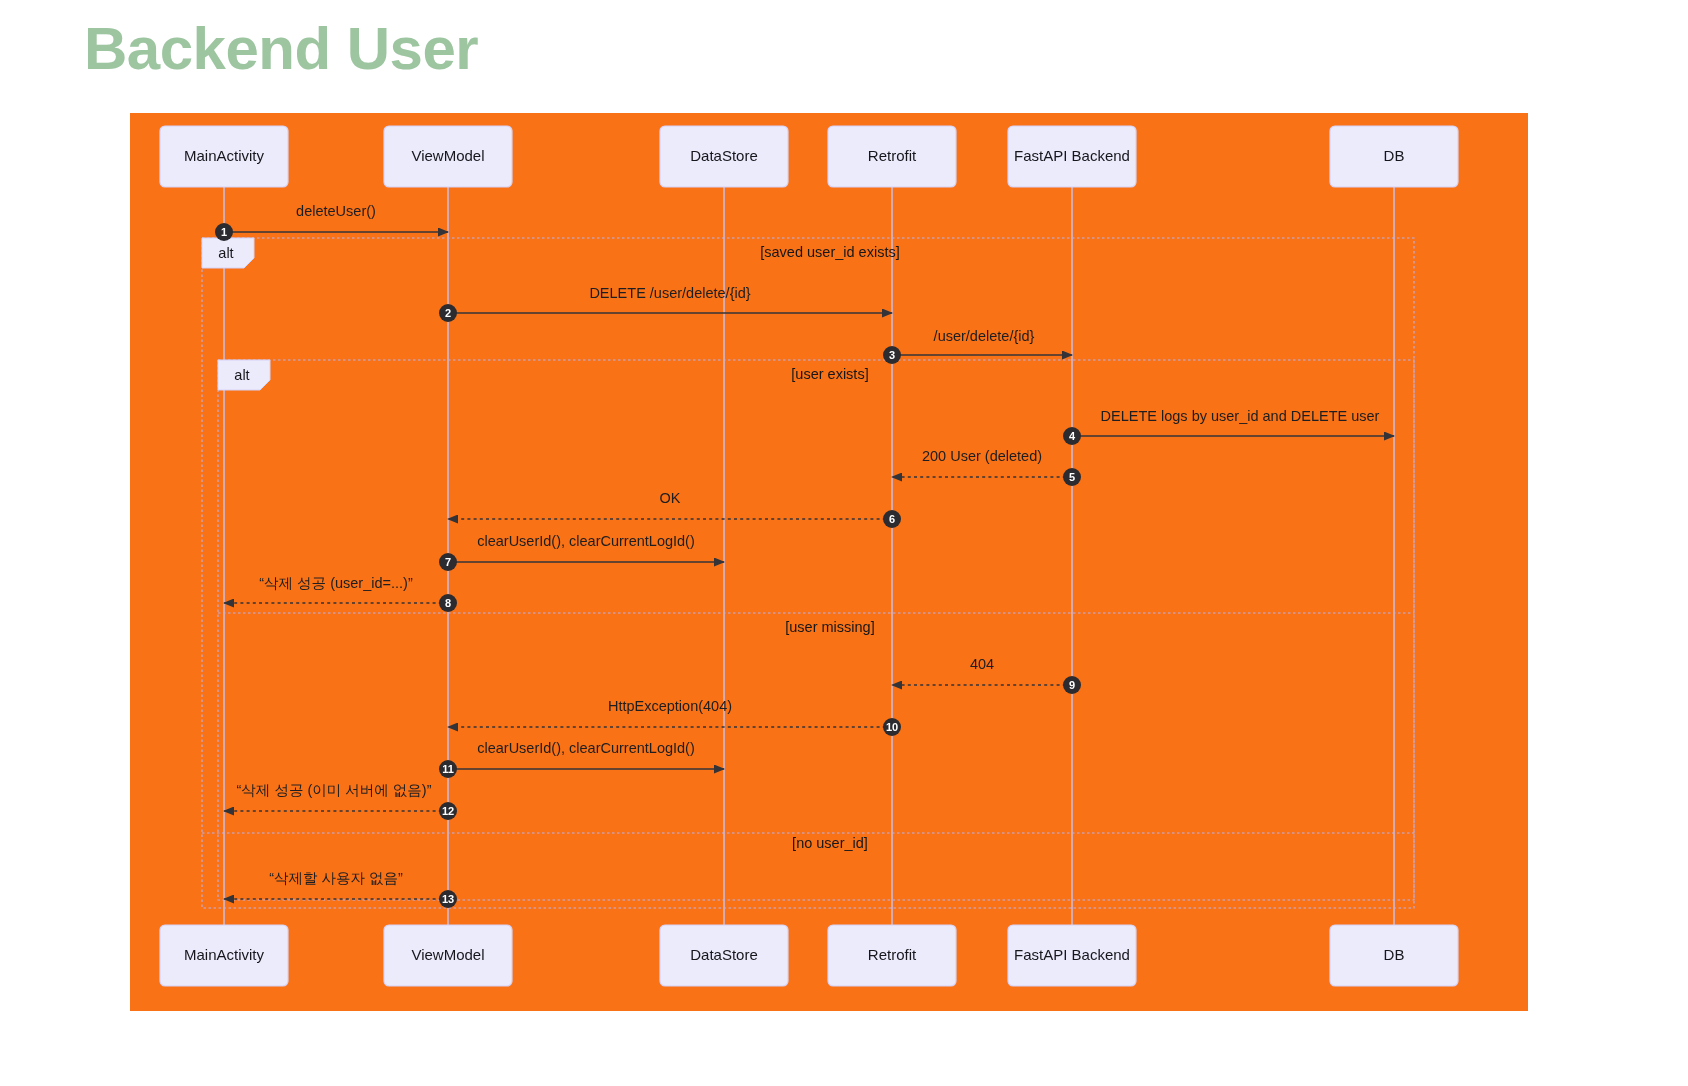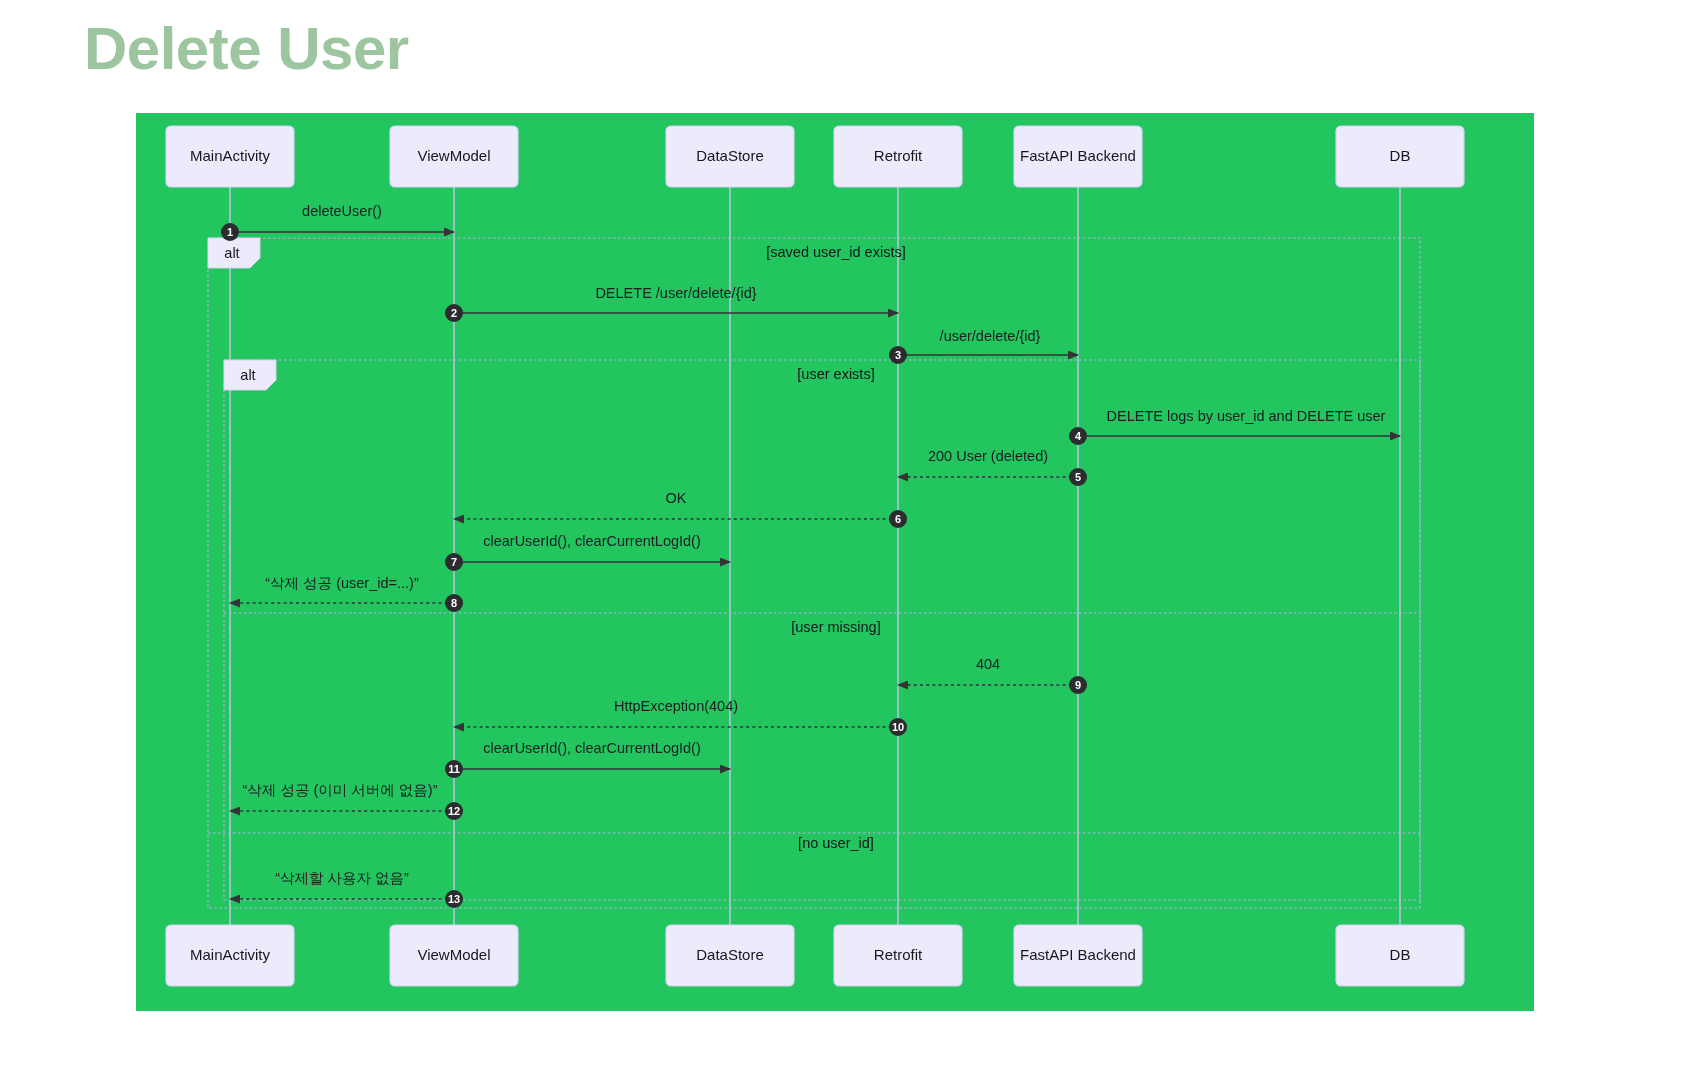--- a/index.html
+++ b/index.html
@@ -25,25 +25,25 @@
     top: 16px;
     font-size: 60px;
     font-weight: 700;
     color: #9dc5a0;
     letter-spacing: -0.5px;
     line-height: 1.1;
     white-space: nowrap;
   }
   #diagram-wrap {
     position: absolute;
-    left: 136px;
+    left: 130px;
     top: 113px;
     width: 1398px;
     height: 898px;
-    background: #22c55e;
+    background: #f97316;
   }
   svg#seq {
     display: block;
     width: 1398px;
     height: 898px;
   }
   .part-box {
     fill: #ecebfc;
     stroke: #d6d2f8;
     stroke-width: 1.2;
@@ -115,21 +115,21 @@
     font-size: 14.5px;
     fill: #16161c;
     text-anchor: middle;
   }
 </style>
 </head>
 <body>
 
 <div id="page">
 
-  <div id="page-title">Delete User</div>
+  <div id="page-title">Backend User</div>
 
   <div id="diagram-wrap">
     <svg id="seq" viewBox="0 0 1398 898" xmlns="http://www.w3.org/2000/svg">
       <defs>
         <marker id="arrowSolid" markerWidth="11" markerHeight="9" refX="10" refY="4.5" orient="auto" markerUnits="userSpaceOnUse">
           <path d="M0,0 L11,4.5 L0,9 z" fill="#333338"></path>
         </marker>
         <marker id="arrowDashed" markerWidth="11" markerHeight="9" refX="10" refY="4.5" orient="auto" markerUnits="userSpaceOnUse">
           <path d="M0,0 L11,4.5 L0,9 z" fill="#333338"></path>
         </marker>

